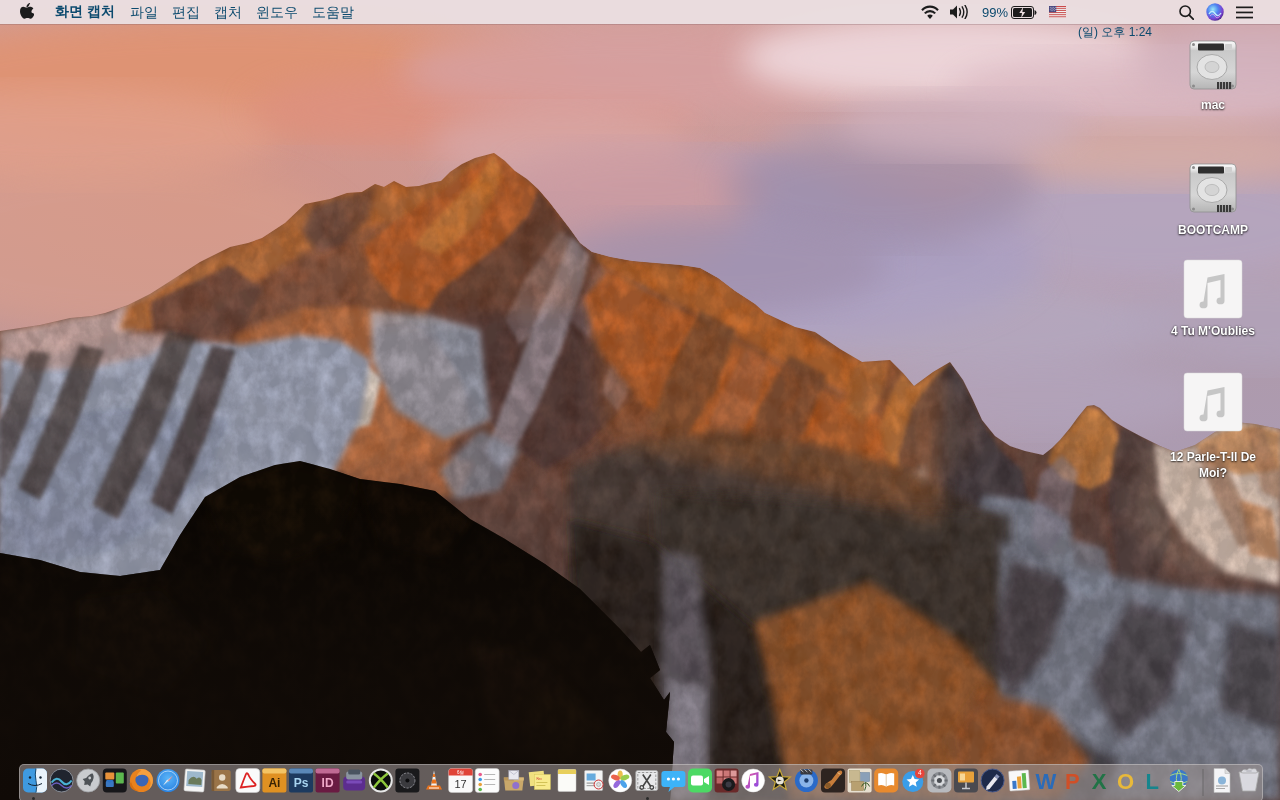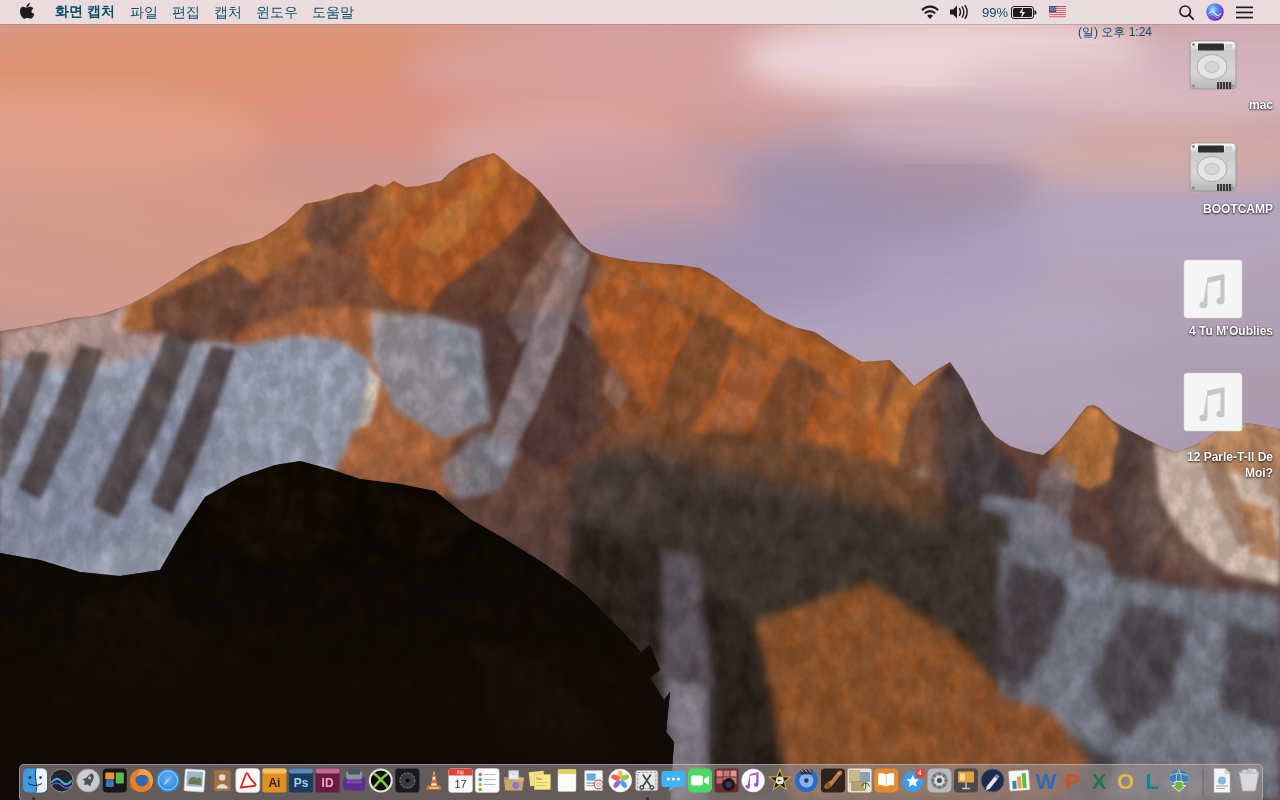--- a/index.html
+++ b/index.html
@@ -7,21 +7,21 @@
   #wall{position:absolute;left:0;top:0;width:1280px;height:800px;}
   
   #menubar{position:absolute;left:0;top:0;width:1280px;height:24px;background:rgba(234,222,224,0.97);
     box-shadow:0 0.5px 0 rgba(120,90,95,0.55);z-index:30;color:#0c4a6e;font-size:14px;text-decoration:underline;}
   #menubar .left{position:absolute;left:0;top:0;height:24px;display:flex;align-items:center;}
   #menubar .mi{padding:16px 7px;line-height:24px;white-space:nowrap;}
   #menubar .appname{font-weight:bold;padding:0 8px 0 12px;}
   #menubar .right{position:absolute;right:0;top:0;height:24px;display:flex;align-items:center;}
   #menubar .ri{margin:0 6px;display:flex;align-items:center;}
   
-  .dicon{position:absolute;width:120px;text-align:right;z-index:10;}
+  .dicon{position:absolute;width:120px;text-align:center;z-index:10;}
   .dicon .lbl{color:#fff;font-size:12px;font-weight:bold;line-height:1.3;
     text-shadow:0 1px 2px rgba(0,0,0,0.75), 0 0 2px rgba(0,0,0,0.5);}
   
   #dock{position:absolute;left:19px;top:764px;width:1242px;height:36px;z-index:30;
     background:rgba(152,143,144,0.62);border:0.5px solid rgba(255,255,255,0.3);border-radius:5px;}
   #fdot{position:absolute;left:32px;top:797px;width:3px;height:3px;border-radius:2px;background:#2a2a2a;z-index:31;}
 </style>
 </head>
 <body>
 
@@ -527,21 +527,21 @@
         <rect x="45" y="44" width="2.2" height="7"></rect>
       </g>
     <g fill="#8a8a8a">
         <circle cx="9.5" cy="6.5" r="1.5"></circle>
         <circle cx="48.5" cy="48" r="1.5"></circle>
         <circle cx="9.5" cy="48" r="1.5"></circle>
       </g>
   </svg>
   <div class="lbl" style="margin-top:2px;">mac</div>
 </div>
-<div class="dicon" style="left:1153px;top:140px;">
+<div class="dicon" style="left:1153px;top:161px;">
   <svg width="58" height="58" viewBox="0 0 58 58" style="display:block;margin:0 auto;">
     <rect x="6" y="3" width="46" height="48" rx="4" fill="url(#hdd)" stroke="#909090" stroke-width="0.8"></rect>
     <rect x="14" y="5.5" width="26" height="7" rx="1" fill="#2e2e2e"></rect>
     <rect x="41" y="6" width="7" height="5" rx="0.8" fill="#cfcfcf"></rect>
     <ellipse cx="28" cy="29" rx="15" ry="12.5" fill="#e3e3e3" stroke="#aaa" stroke-width="1"></ellipse>
     <ellipse cx="28" cy="29" rx="7" ry="5.6" fill="#d4d4d4" stroke="#b5b5b5" stroke-width="0.8"></ellipse>
     <g fill="#3a3a3a">
         <rect x="33" y="44" width="2.2" height="7"></rect>
         <rect x="36" y="44" width="2.2" height="7"></rect>
         <rect x="39" y="44" width="2.2" height="7"></rect>

